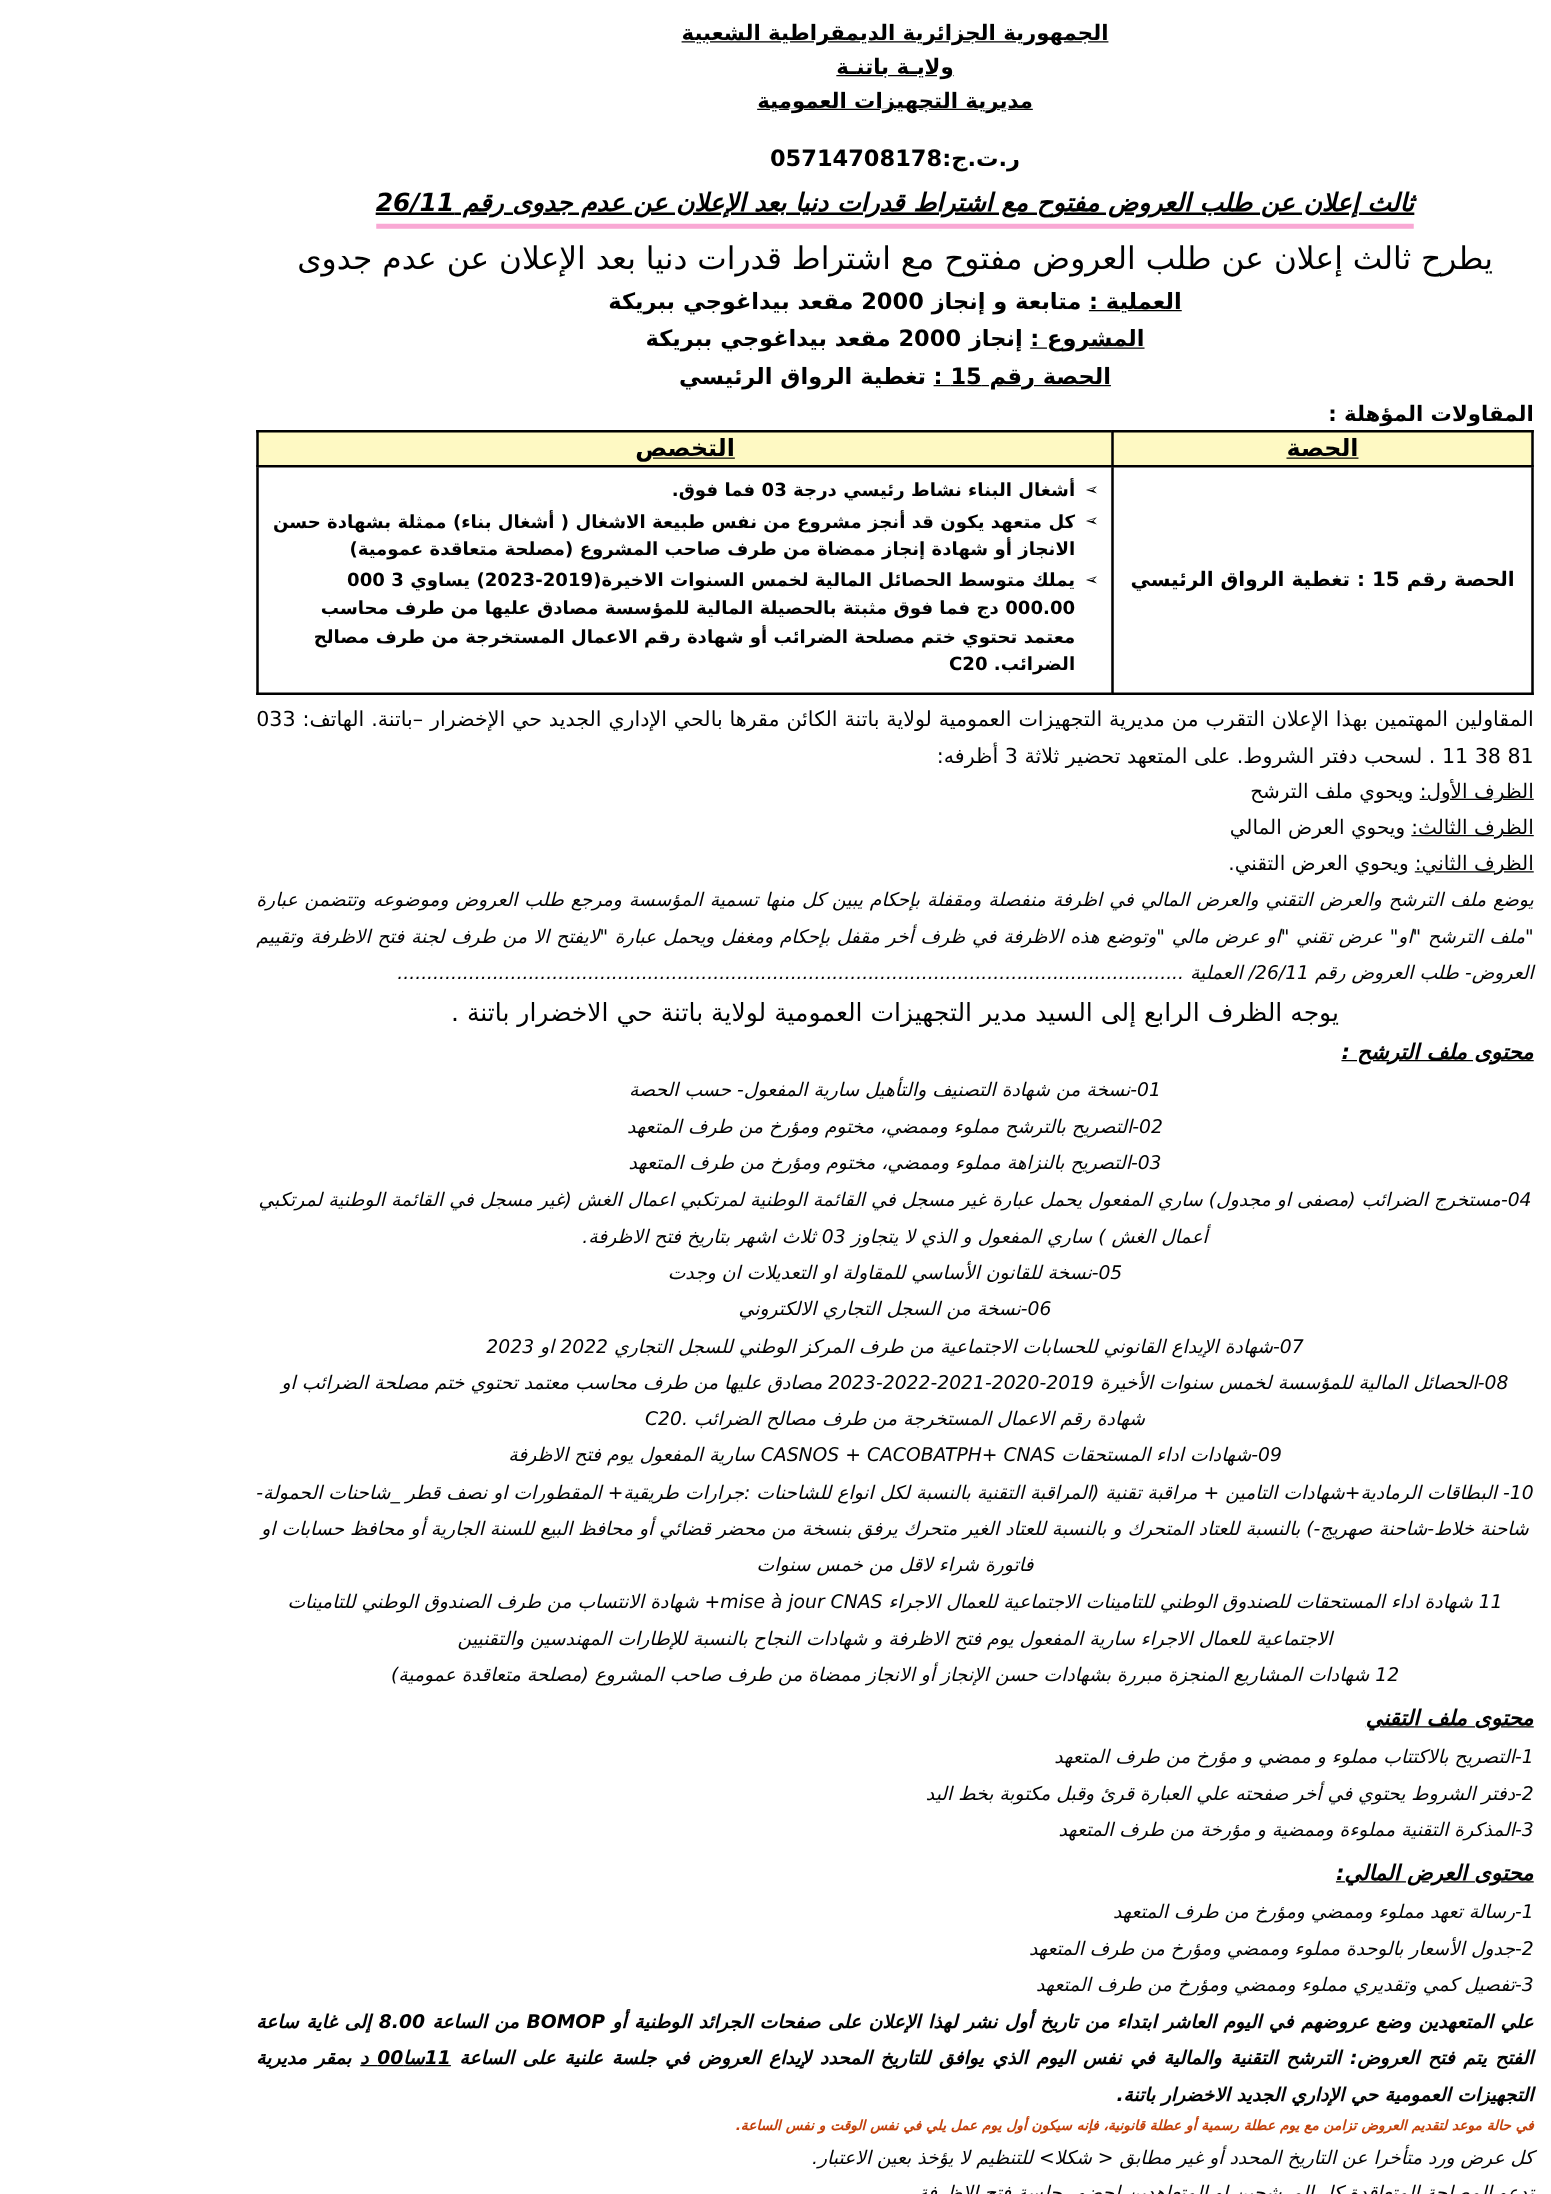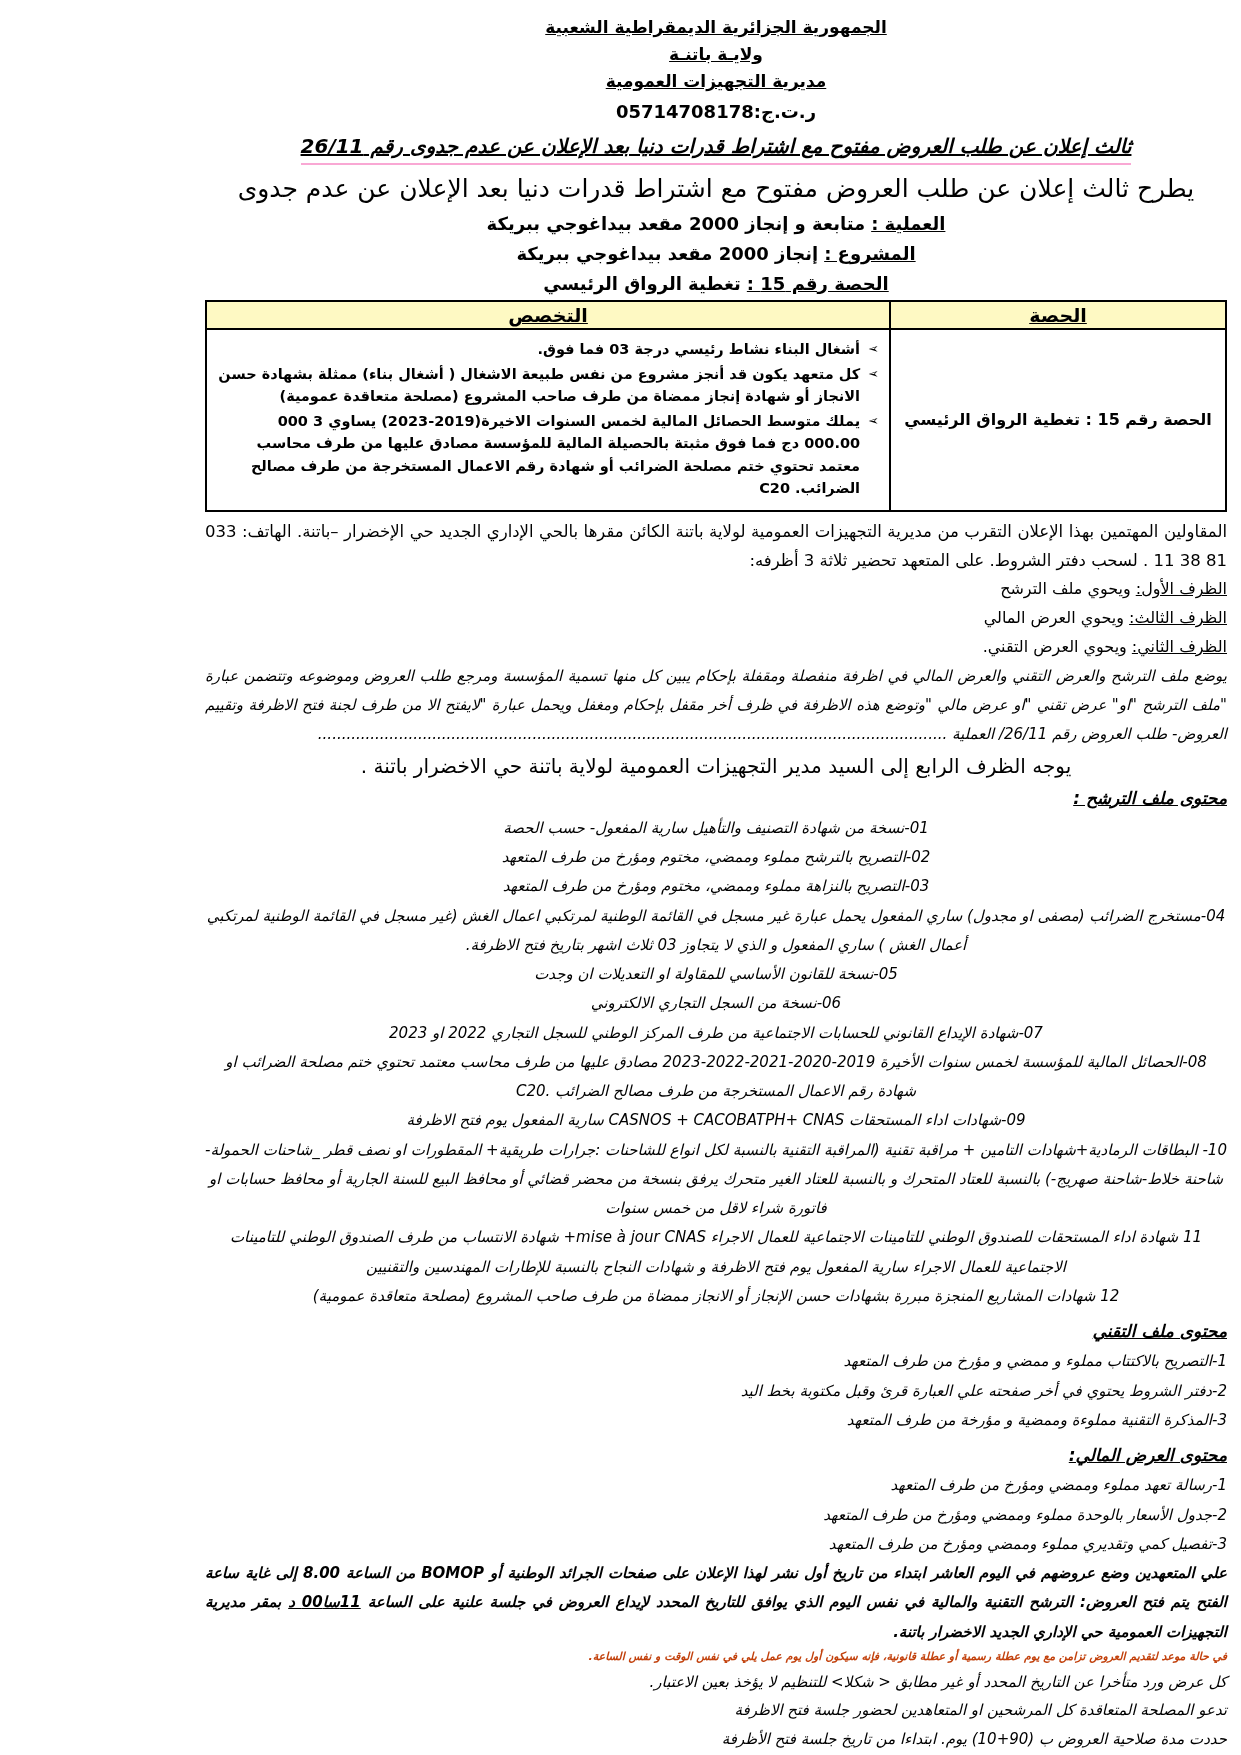--- a/index.html
+++ b/index.html
@@ -17,26 +17,26 @@
     padding:14px 14px 60px 26px;
   }
   .center{text-align:center;}
   .right{text-align:right;}
   .just{text-align:justify;}
   .i{font-style:italic;}
 
   
   .doc-header{line-height:1.6;}
   .org-line{font-size:17px;font-weight:bold;text-decoration:underline;}
-  .reg-line{font-size:18px;font-weight:bold;margin-top:2px;}
+  .reg-line{font-size:18px;font-weight:bold;margin-top:18px;}
   .main-title{
     display:inline-block;
     font-size:20px;font-weight:bold;font-style:italic;
     text-decoration:underline;
-    border-bottom:2px solid #f9a8d4;
+    border-bottom:4px solid #f9a8d4;
     padding-bottom:1px;
     margin-top:4px;
   }
   .intro-line{font-size:25px;margin-top:4px;}
   .meta-line{font-size:18px;font-weight:bold;line-height:1.65;}
   .meta-label{text-decoration:underline;margin-left:6px;}
 
   .qualified-label{font-size:17px;font-weight:bold;margin:6px 0 2px 0;}
 
   
@@ -115,20 +115,21 @@
       <span class="meta-label">العملية :</span><span>متابعة و إنجاز 2000 مقعد بيداغوجي ببريكة</span>
     </div>
     <div class="meta-line">
       <span class="meta-label">المشروع :</span><span>إنجاز 2000 مقعد بيداغوجي ببريكة</span>
     </div>
     <div class="meta-line">
       <span class="meta-label">الحصة رقم 15 :</span><span>تغطية الرواق الرئيسي</span>
     </div>
   </header>
 
+  <div class="qualified-label right">المقاولات المؤهلة :</div>
 
   <table class="qual">
     <tbody>
       <tr>
         <td class="th lot-col"><span class="hu">الحصة</span></td>
         <td class="th"><span class="hu">التخصص</span></td>
       </tr>
       <tr>
         <td class="lot-cell lot-col">الحصة رقم 15 : تغطية الرواق الرئيسي</td>
         <td class="spec-cell">

